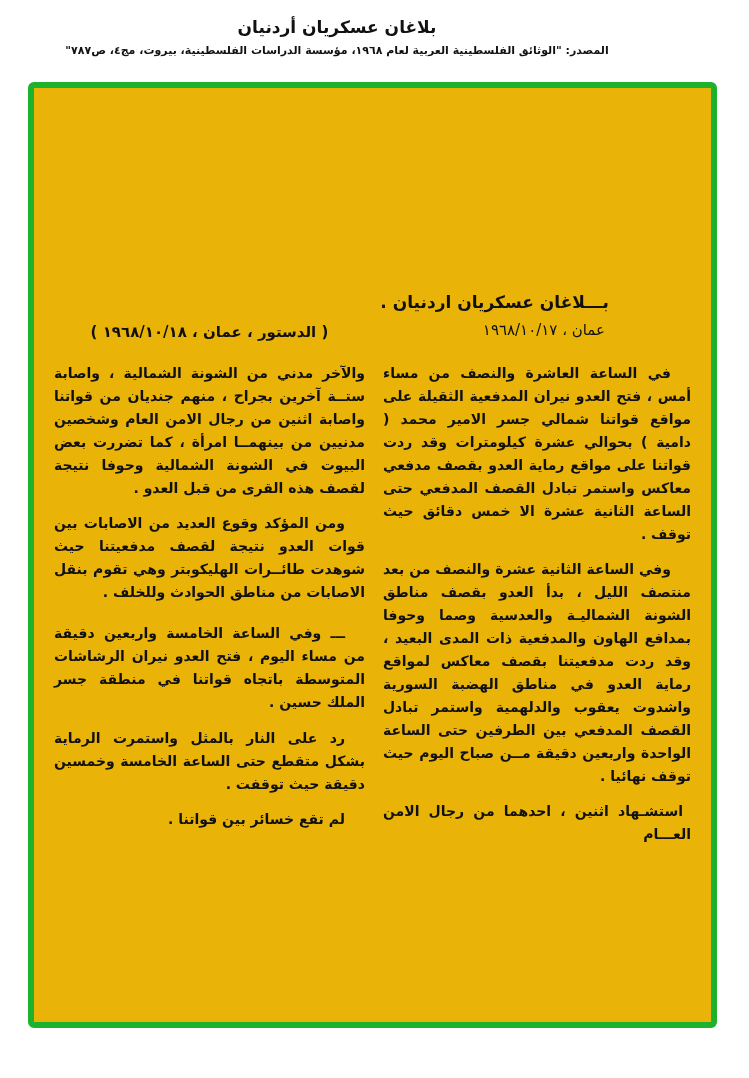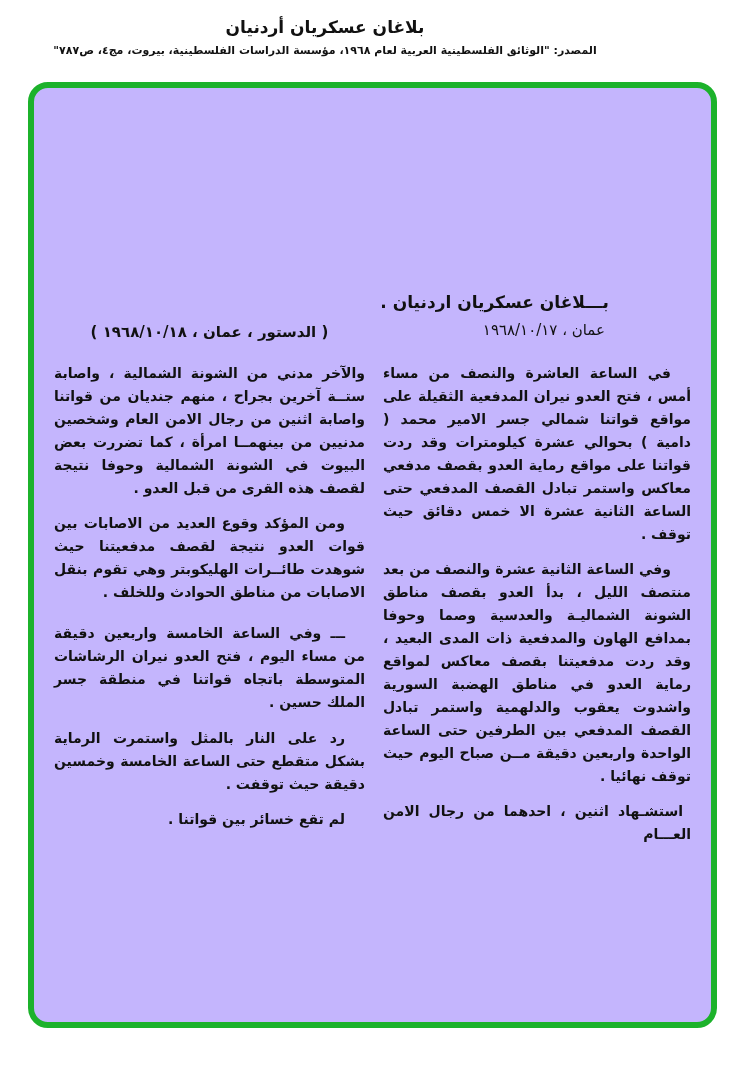--- a/index.html
+++ b/index.html
@@ -13,21 +13,21 @@
     position: relative;
     overflow: hidden;
     font-family: "DejaVu Sans", sans-serif;
     color: #111111;
   }
 
   
   .page-header {
     position: absolute;
     top: 0;
-    left: 0;
+    left: 12px;
     width: 650px;
     text-align: center;
     direction: rtl;
   }
   .doc-title {
     margin: 17px 0 0 0;
     font-size: 17px;
     font-weight: bold;
     letter-spacing: 0.5px;
   }
@@ -38,22 +38,22 @@
   }
 
   
   .green-frame {
     position: absolute;
     left: 28px;
     top: 82px;
     width: 677px;
     height: 934px;
     border: 6px solid #1cb22b;
-    border-radius: 20px;
-    background: #c4b5fd;
+    border-radius: 6px;
+    background: #eab308;
   }
 
   
   .columns {
     position: absolute;
     top: 0;
     left: 0;
     right: 0;
     bottom: 0;
     display: flex;

